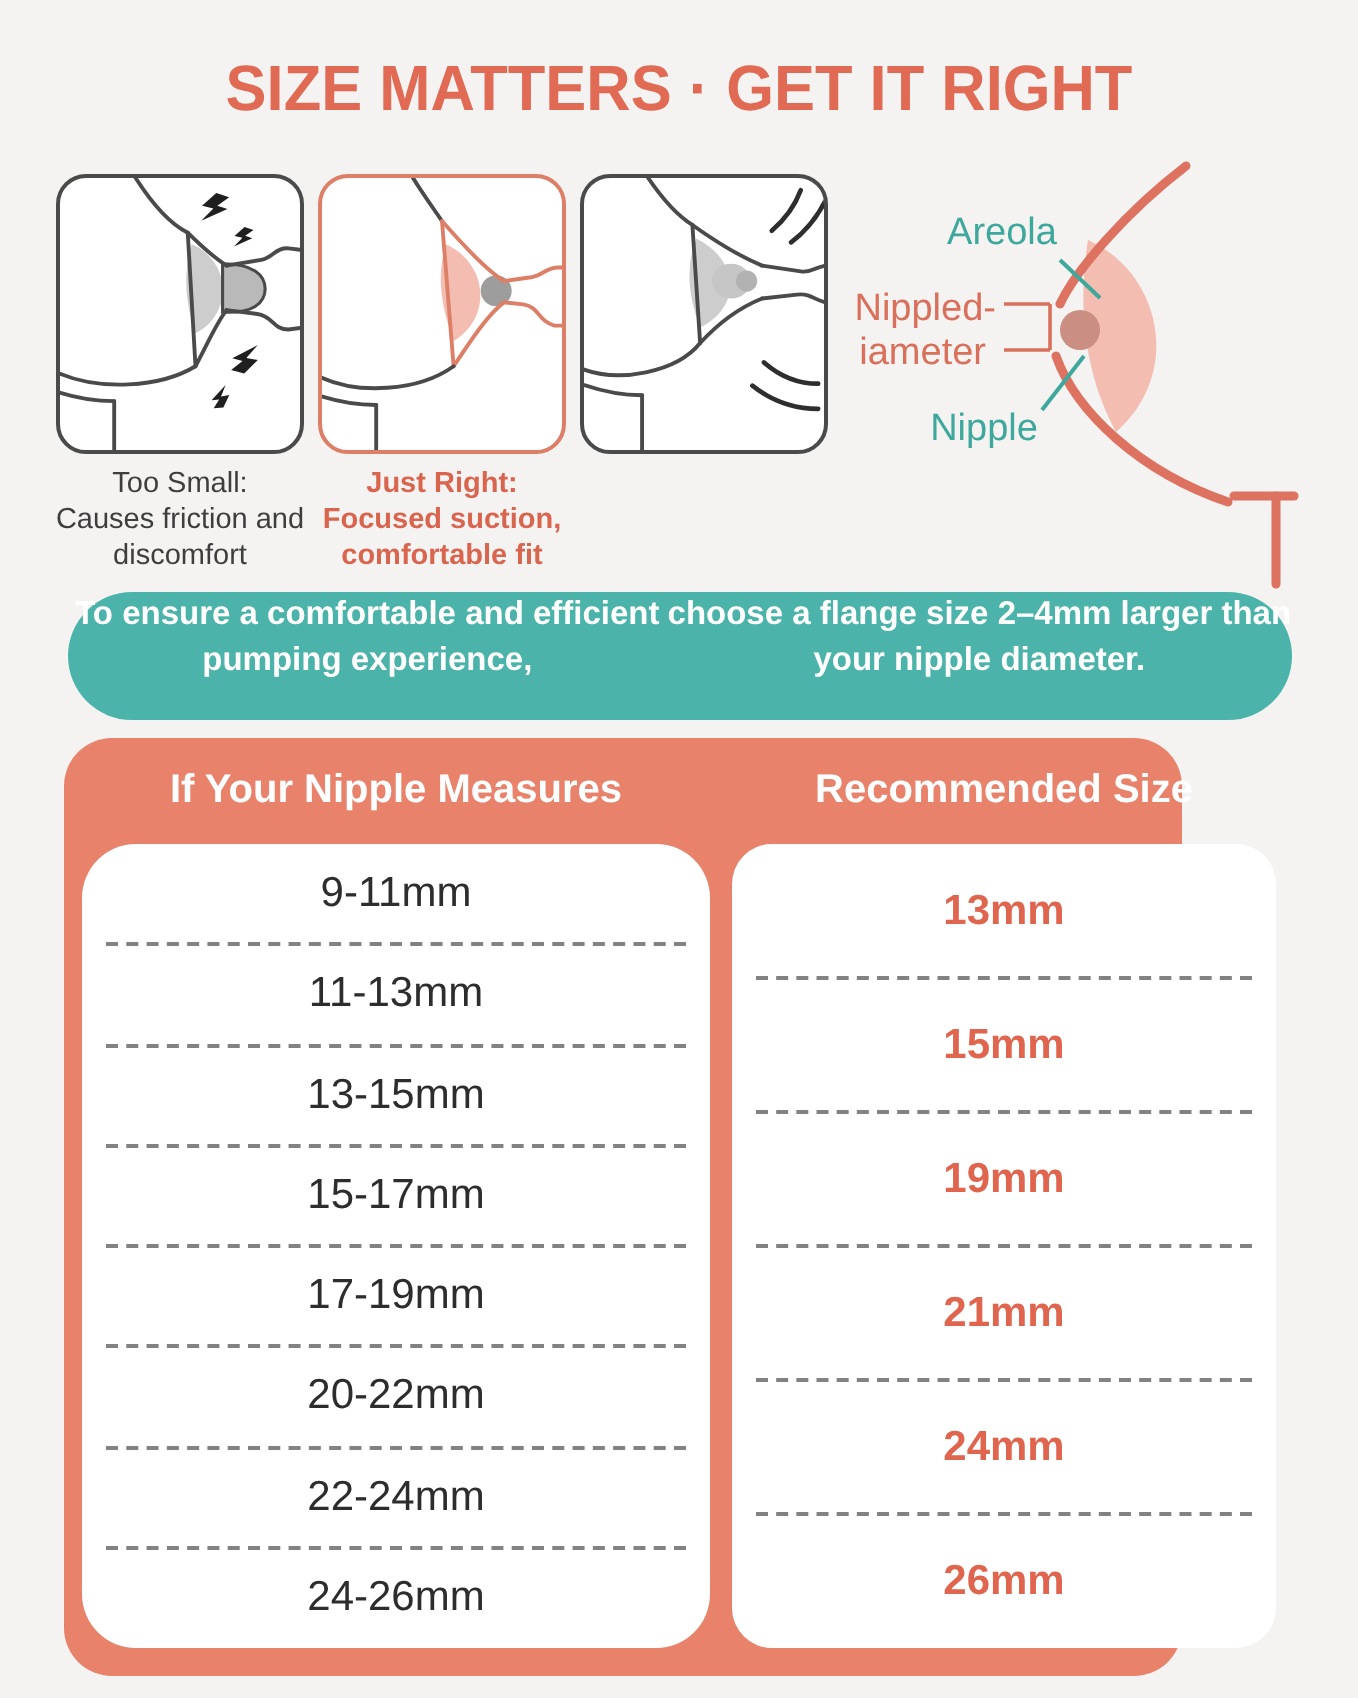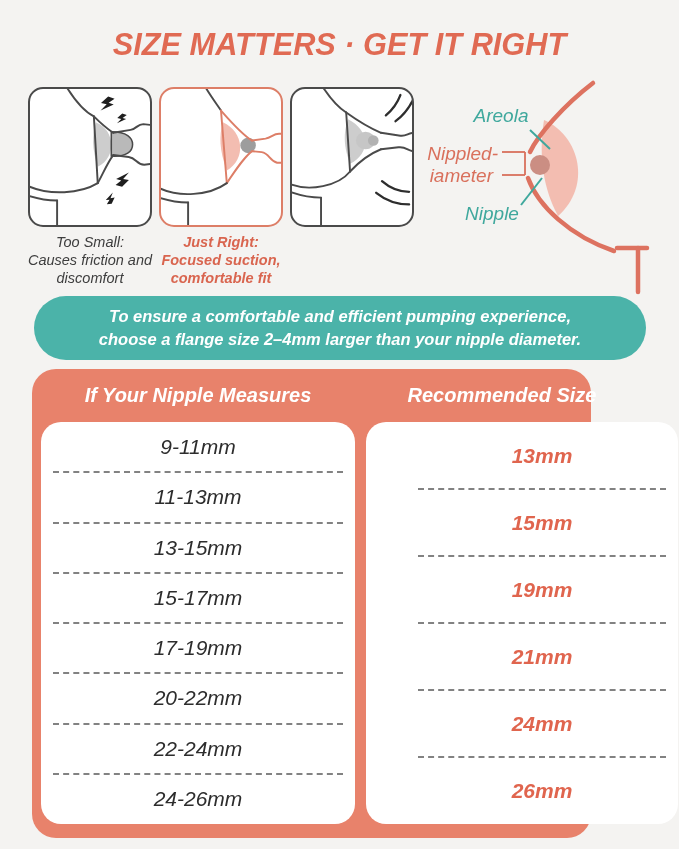--- a/index.html
+++ b/index.html
@@ -1,20 +1,19 @@
 <!DOCTYPE html>
 <html><head>
 <meta charset="utf-8">
 <style>
   html,body { margin:0; padding:0; background:#e9e9e9; }
   .page {
     position:relative; width:679px; height:849px; margin:0 auto;
     background:#f4f3f1; overflow:hidden;
     font-family:"Liberation Sans", sans-serif;
-    font-style:italic;
   }
   .title {
     position:absolute; top:26px; left:0; width:100%;
     text-align:center; font-size:32px; font-weight:bold;
     letter-spacing:0px; color:#E06A53; transform:scaleX(0.96);
   }
   
   .panel {
     position:absolute; top:87px; width:124px; height:140px;
     background:#ffffff; border:2px solid #4a4a4a; border-radius:15px;
@@ -34,43 +33,43 @@
   
   .anatomy { position:absolute; left:418px; top:78px; width:261px; height:218px; }
   .anatomy text { font-family:"Liberation Sans", sans-serif; }
   .lbl-teal { fill:#3FA89D; font-size:19px; }
   .lbl-coral { fill:#D9705C; font-size:19px; }
 
   
   .banner {
     position:absolute; left:34px; top:296px; width:612px; height:64px;
     background:#4BB3A9; border-radius:32px;
-    display:flex; flex-direction:column; justify-content:center;
+    display:flex; justify-content:center;
     text-align:center; color:#ffffff; font-weight:bold;
     font-size:16.5px; line-height:23px;
   }
 
   
   .size-table {
     position:absolute; left:32px; top:369px; width:559px; height:469px;
     background:#E8826B; border-radius:24px;
   }
   .thead {
     position:absolute; top:0; height:53px;
     display:flex; align-items:center; justify-content:center;
     color:#ffffff; font-weight:bold; font-size:20px;
   }
   .thead.left  { left:9px;  width:314px; }
   .thead.right { left:334px; width:272px; }
   .col {
     position:absolute; top:53px; height:402px; background:#ffffff;
     border-radius:20px; display:flex; flex-direction:column;
   }
-  .col.left  { left:9px;  width:314px; }
-  .col.right { left:334px; width:272px;padding-left:40px; }
+  .col.left  { left:9px;  width:314px;border-radius:27px; }
+  .col.right { left:334px; width:272px; }
   .cell {
     flex:1; display:flex; align-items:center; justify-content:center;
     font-size:21px; color:#2d2d2d; position:relative;
   }
   .cell + .cell::before {
     content:""; position:absolute; top:-1px; left:12px; right:12px;
     border-top:2px dashed #828282;
   }
   .col.right .cell { color:#E0654E; font-weight:bold; }
 

